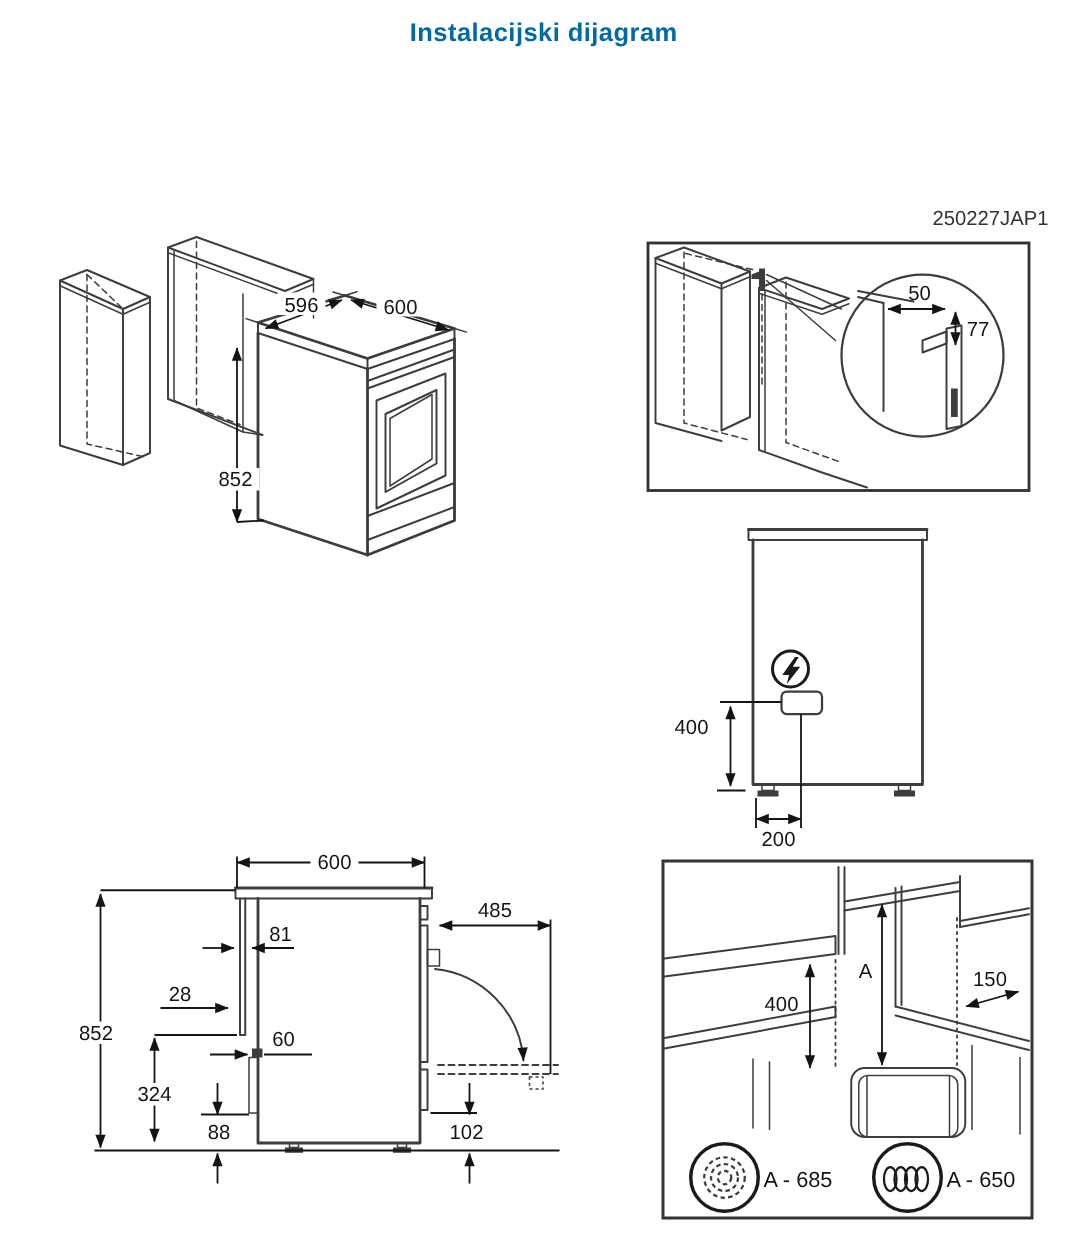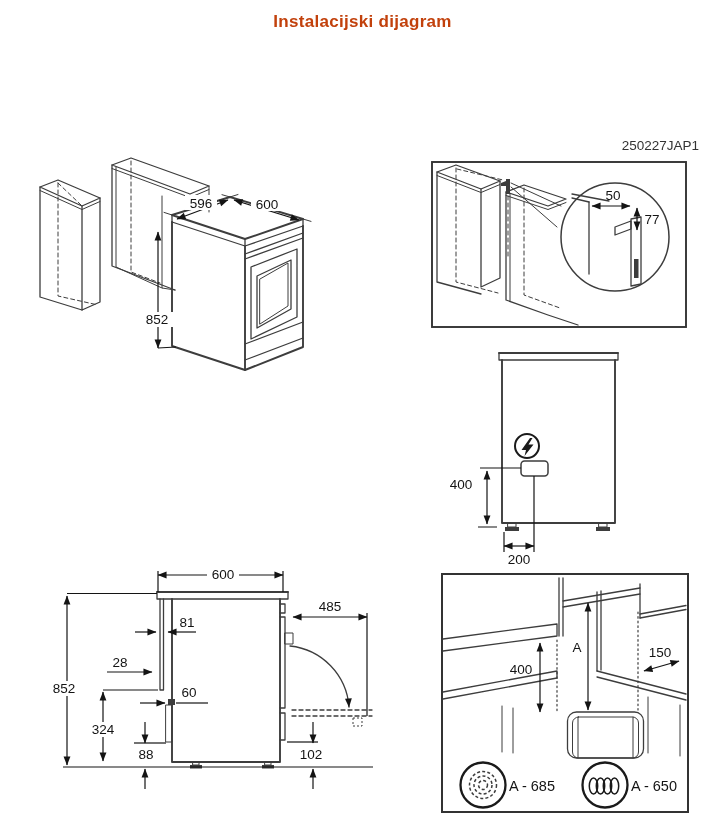--- a/index.html
+++ b/index.html
@@ -1,19 +1,19 @@
 <!DOCTYPE html>
 <html><head>
 <meta charset="utf-8">
 <style>
   html,body{margin:0;padding:0;background:#fff;}
   .page{position:relative;width:725px;height:830px;background:#fff;overflow:hidden;
         font-family:"Liberation Sans",sans-serif;}
   .title{position:absolute;top:12px;left:0;width:100%;text-align:center;
-         font-size:17px;font-weight:bold;color:#c2410c;letter-spacing:.3px;}
+         font-size:17px;font-weight:bold;color:#0369a1;letter-spacing:.3px;}
   svg{position:absolute;left:0;top:0;}
   .ln{stroke:#3d3d3d;stroke-width:1.3;fill:none;stroke-linecap:round;stroke-linejoin:round;}
   .thk{stroke-width:1.9;}
   .thin{stroke-width:1;}
   .dsh{stroke-dasharray:4 3;}
   .dot{stroke-dasharray:1.6 3;stroke-width:1.2;}
   .dim{stroke:#141414;stroke-width:1.2;fill:none;}
   .fillw{fill:#fff;}
   .dk{fill:#3d3d3d;stroke:none;}
   .d{font-size:13.5px;fill:#141414;text-anchor:middle;font-family:"Liberation Sans",sans-serif;}

